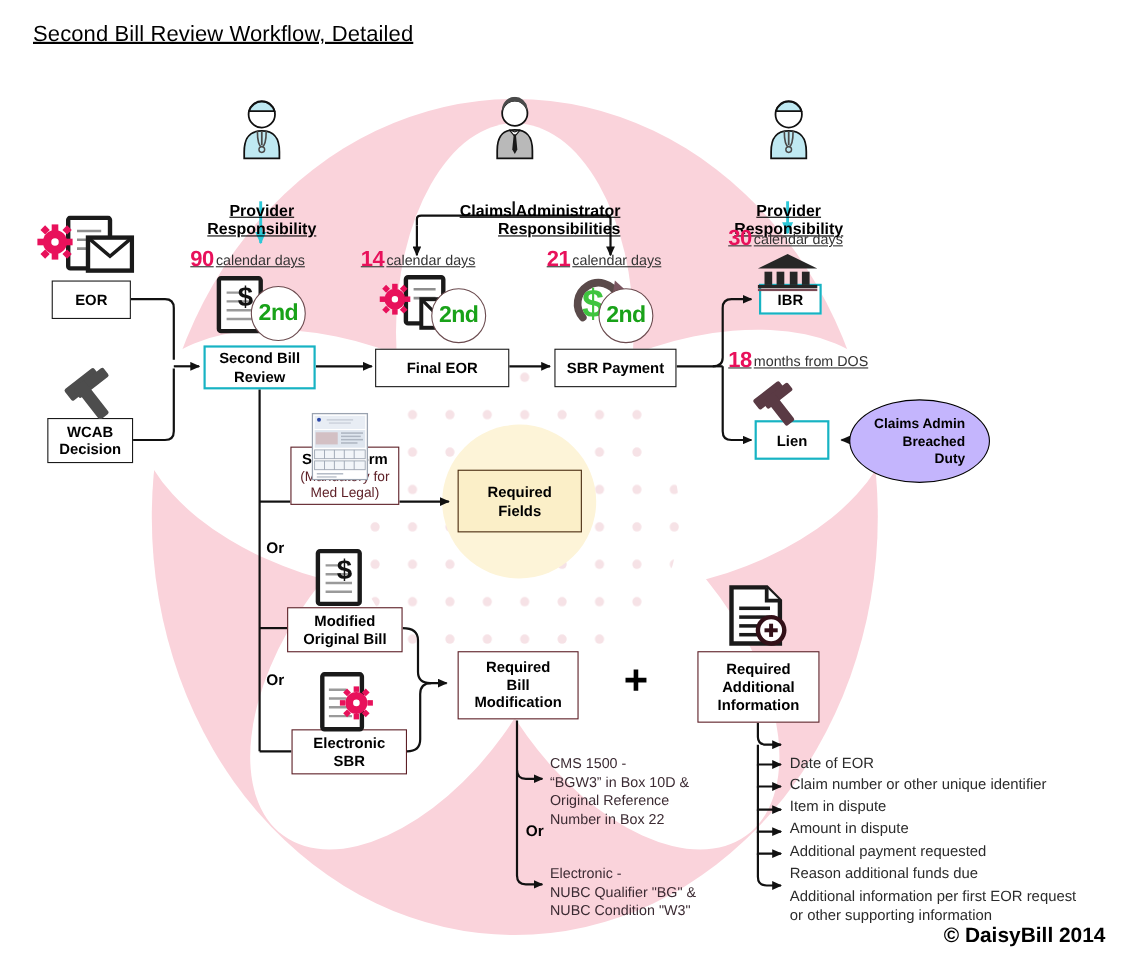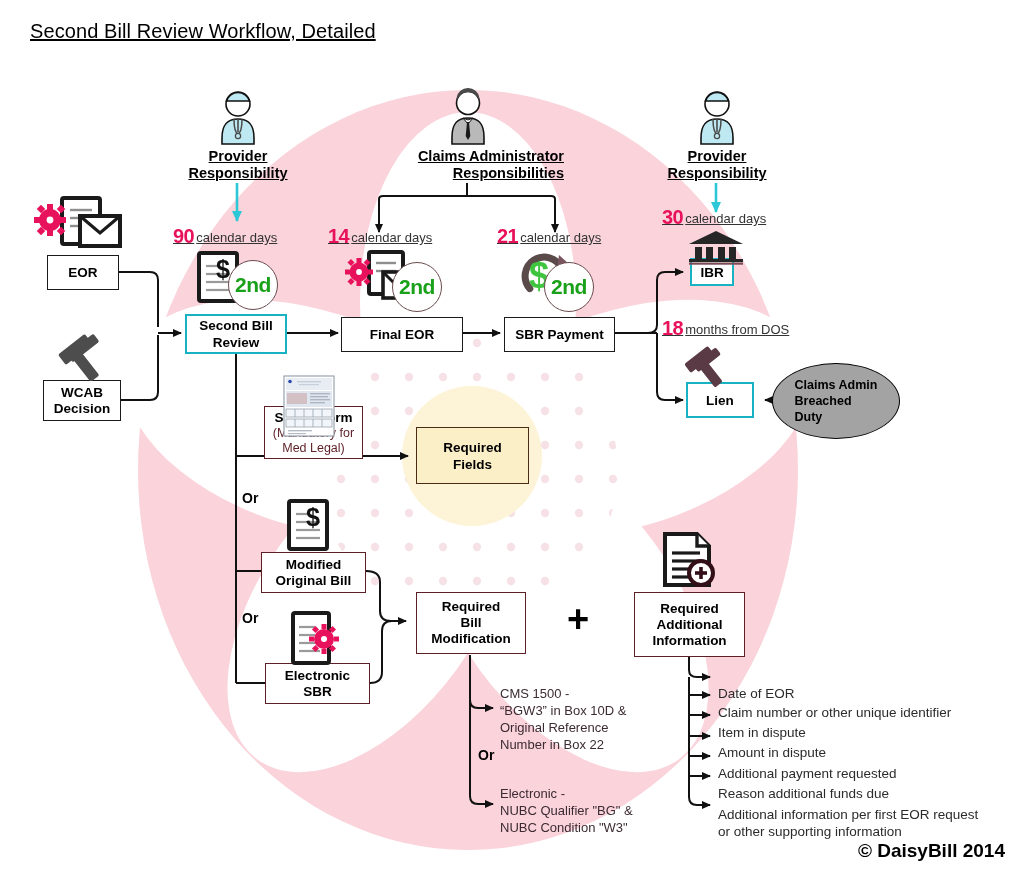--- a/index.html
+++ b/index.html
@@ -15,21 +15,21 @@
          pointer-events:none;}
 
   
   .abs{position:absolute;z-index:4;text-decoration:underline;}
 
   
   #title{left:30px;top:20px;font-size:20px;font-weight:400;color:#000;
          letter-spacing:.1px;}
 
   
-  .role-label{text-align:center;font-size:14.5px;font-weight:bold;line-height:17px;}
+  .role-label{text-align:center;font-size:14.5px;font-weight:bold;line-height:17px;margin-top:36px;}
 
   
   .daylabel{white-space:nowrap;font-size:13px;color:#333;}
   .daylabel .num{color:#e8115b;font-weight:bold;font-size:20px;vertical-align:-1px;
                  margin-right:2px;letter-spacing:-0.5px;}
 
   
   .box{position:absolute;box-sizing:border-box;display:flex;align-items:center;
        justify-content:center;text-align:center;background:#fff;z-index:4;}
   .box span{display:block;width:100%;}
@@ -38,22 +38,22 @@
   .b-teal{border:2px solid #17b3c3;font-weight:bold;font-size:13.5px;color:#000;
           line-height:17px;}
   .b-maroon{border:1.8px solid #5d1f26;font-weight:bold;font-size:13.5px;color:#000;
             line-height:16px;}
   .b-tan{border:1.8px solid #4a2c12;background:#fbefc8;font-weight:bold;
          font-size:13.5px;color:#000;line-height:17px;}
   .sub-maroon{display:block;font-weight:normal;font-size:12.5px;color:#5d1f26;
               line-height:15px;}
 
   
-  .oval{position:absolute;border:1.8px solid #000;border-radius:50%;background:#a3a3a3;
-        display:flex;align-items:center;justify-content:center;text-align:left;
+  .oval{position:absolute;border:1.8px solid #000;border-radius:50%;background:#c4b5fd;
+        display:flex;align-items:center;justify-content:center;text-align:right;
         font-weight:bold;font-size:12.5px;line-height:16px;z-index:4;}
 
   
   .badge2nd{position:absolute;width:48px;height:48px;border-radius:50%;
             border:1.3px solid #6b4b4f;background:#fff;color:#19a219;
             font-weight:bold;font-size:21px;display:flex;align-items:center;
             justify-content:center;z-index:6;letter-spacing:-0.5px;}
 
   
   .or{position:absolute;font-weight:bold;font-size:14px;color:#000;z-index:5;}
@@ -332,21 +332,21 @@
     <path d="M30 2 L57 15 L3 15 Z" fill="#262626"></path>
     <g fill="#262626">
       <rect x="9" y="18" width="7" height="12"></rect>
         <rect x="20" y="18" width="7" height="12"></rect>
       <rect x="32" y="18" width="7" height="12"></rect>
         <rect x="43" y="18" width="7" height="12"></rect>
     </g>
     <rect x="3" y="30" width="54" height="3" fill="#262626"></rect>
     <rect x="3" y="33.5" width="54" height="2.2" fill="#7a4a55"></rect>
   </svg>
-  <div class="box b-teal" style="left:690px;top:258px;width:44px;height:28px;">
+  <div class="box b-teal" style="left:690px;top:258px;width:57px;height:28px;">
     <span>IBR</span>
   </div>
 
   <svg class="icon" style="left:680px;top:340px;" width="60" height="48" viewBox="0 0 60 48">
     <g fill="#5a3a44">
       <rect x="4" y="14" width="30" height="11" rx="2" transform="rotate(-38 19 19)"></rect>
       <rect x="23" y="5" width="9" height="29" rx="2" transform="rotate(52 27 19)"></rect>
       <rect x="24" y="16" width="10" height="32" rx="2" transform="rotate(-38 29 32)"></rect>
     </g>
   </svg>

